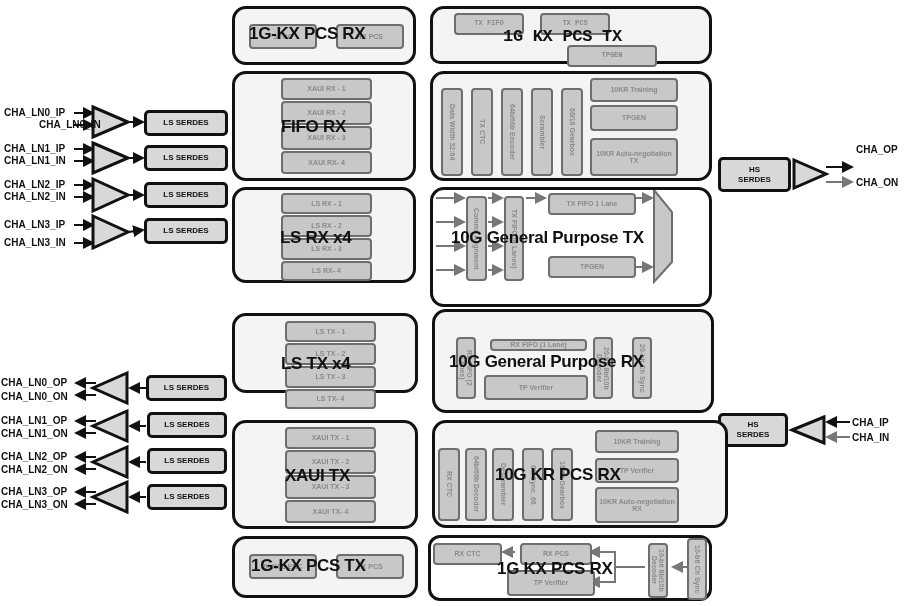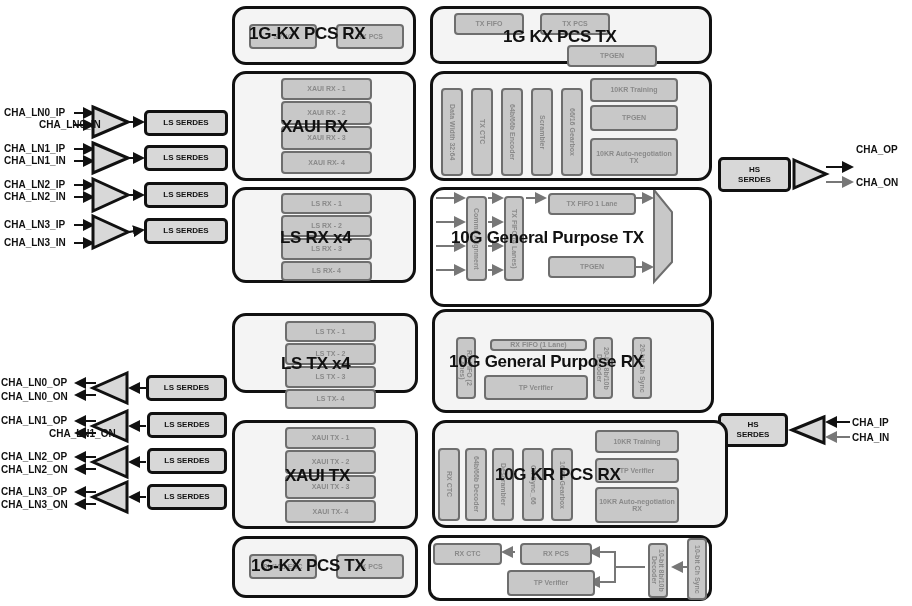--- a/index.html
+++ b/index.html
@@ -144,21 +144,21 @@
 </div>
 <div class="serdes" style="left:144px;top:110px;width:84px;height:26px;">LS SERDES</div>
 <div class="serdes" style="left:144px;top:145px;width:84px;height:26px;">LS SERDES</div>
 <div class="serdes" style="left:144px;top:182px;width:84px;height:26px;">LS SERDES</div>
 <div class="serdes" style="left:144px;top:218px;width:84px;height:26px;">LS SERDES</div>
 
 <div>
   <span class="sig" style="left:1px;top:377px;">CHA_LN0_OP</span>
   <span class="sig" style="left:1px;top:391px;">CHA_LN0_ON</span>
   <span class="sig" style="left:1px;top:415px;">CHA_LN1_OP</span>
-  <span class="sig" style="left:1px;top:428px;margin-left:48px;">CHA_LN1_ON</span>
+  <span class="sig" style="left:1px;top:428px;">CHA_LN1_ON</span>
   <span class="sig" style="left:1px;top:451px;">CHA_LN2_OP</span>
   <span class="sig" style="left:1px;top:464px;">CHA_LN2_ON</span>
   <span class="sig" style="left:1px;top:486px;">CHA_LN3_OP</span>
   <span class="sig" style="left:1px;top:499px;">CHA_LN3_ON</span>
 </div>
 <div class="serdes" style="left:146px;top:375px;width:81px;height:26px;">LS SERDES</div>
 <div class="serdes" style="left:147px;top:412px;width:80px;height:26px;">LS SERDES</div>
 <div class="serdes" style="left:147px;top:448px;width:80px;height:26px;">LS SERDES</div>
 <div class="serdes" style="left:147px;top:484px;width:80px;height:26px;">LS SERDES</div>
 
@@ -180,21 +180,21 @@
   <div class="sub" style="left:14px;top:15px;width:68px;height:25px;">SYNC</div>
   <div class="sub" style="left:101px;top:15px;width:68px;height:25px;">RX PCS</div>
   <div class="title" style="left:14px;top:15px;">1G-KX PCS RX</div>
 </div>
 
 <div class="big-box" style="left:232px;top:71px;width:184px;height:110px;">
   <div class="sub" style="left:46px;top:4px;width:91px;height:22px;">XAUI  RX - 1</div>
   <div class="sub" style="left:46px;top:27px;width:91px;height:24px;">XAUI RX - 2</div>
   <div class="sub" style="left:46px;top:52px;width:91px;height:24px;">XAUI RX - 3</div>
   <div class="sub" style="left:46px;top:77px;width:91px;height:23px;">XAUI  RX- 4</div>
-  <div class="title" style="left:46px;top:43px;">XAUI RX</div>
+  <div class="title" style="left:46px;top:43px;">FIFO RX</div>
 </div>
 
 <div class="big-box" style="left:232px;top:187px;width:184px;height:96px;">
   <div class="sub" style="left:46px;top:3px;width:91px;height:21px;">LS  RX - 1</div>
   <div class="sub" style="left:46px;top:25px;width:91px;height:22px;">LS RX - 2</div>
   <div class="sub" style="left:46px;top:48px;width:91px;height:22px;">LS RX - 3</div>
   <div class="sub" style="left:46px;top:71px;width:91px;height:20px;">LS  RX- 4</div>
   <div class="title" style="left:45px;top:38px;">LS RX x4</div>
 </div>
 
@@ -213,21 +213,21 @@
   <div class="sub" style="left:50px;top:77px;width:91px;height:23px;">XAUI  TX- 4</div>
   <div class="title" style="left:50px;top:43px;">XAUI TX</div>
 </div>
 
 <div class="big-box" style="left:232px;top:536px;width:186px;height:62px;">
   <div class="sub" style="left:14px;top:15px;width:68px;height:25px;">8b/10b ENC</div>
   <div class="sub" style="left:101px;top:15px;width:68px;height:25px;">TX PCS</div>
   <div class="title" style="left:16px;top:17px;">1G-KX PCS TX</div>
 </div>
 
-<div class="big-box" style="left:430px;top:6px;width:282px;height:58px;border-bottom-left-radius:10px;">
+<div class="big-box" style="left:430px;top:6px;width:282px;height:58px;border-bottom-left-radius:10px;font-family:Liberation Mono, monospace;">
   <div class="sub" style="left:21px;top:4px;width:70px;height:22px;">TX FIFO</div>
   <div class="sub" style="left:107px;top:4px;width:70px;height:22px;">TX PCS</div>
   <div class="sub" style="left:134px;top:36px;width:90px;height:22px;">TPGEN</div>
   <div class="title" style="left:70px;top:18px;">1G KX PCS TX</div>
 </div>
 
 <div class="big-box" style="left:430px;top:71px;width:282px;height:110px;">
   <div class="sub vtext" style="left:8px;top:14px;width:22px;height:88px;">Data Width 32:64</div>
   <div class="sub vtext" style="left:38px;top:14px;width:22px;height:88px;">TX CTC</div>
   <div class="sub vtext" style="left:68px;top:14px;width:22px;height:88px;">64b/66b Encoder</div>
@@ -266,13 +266,14 @@
   <div class="sub" style="left:160px;top:64px;width:84px;height:36px;">10KR Auto-negotiation RX</div>
   <div class="title" style="left:60px;top:42px;">10G KR PCS RX</div>
 </div>
 
 <div class="big-box" style="left:428px;top:535px;width:284px;height:66px;border-radius:12px;background:transparent;">
   <div class="sub" style="left:2px;top:5px;width:69px;height:22px;">RX CTC</div>
   <div class="sub" style="left:89px;top:5px;width:72px;height:22px;">RX PCS</div>
   <div class="sub" style="left:76px;top:32px;width:88px;height:26px;">TP Verifier</div>
   <div class="sub vtext" style="left:217px;top:5px;width:20px;height:55px;">10-bit 8b/10b Decoder</div>
   <div class="sub vtext" style="left:256px;top:0px;width:20px;height:62px;">10-bit Ch Sync</div>
+  <div class="title" style="left:66px;top:21px;">1G KX PCS RX</div>
 </div>
 
 </body></html>

